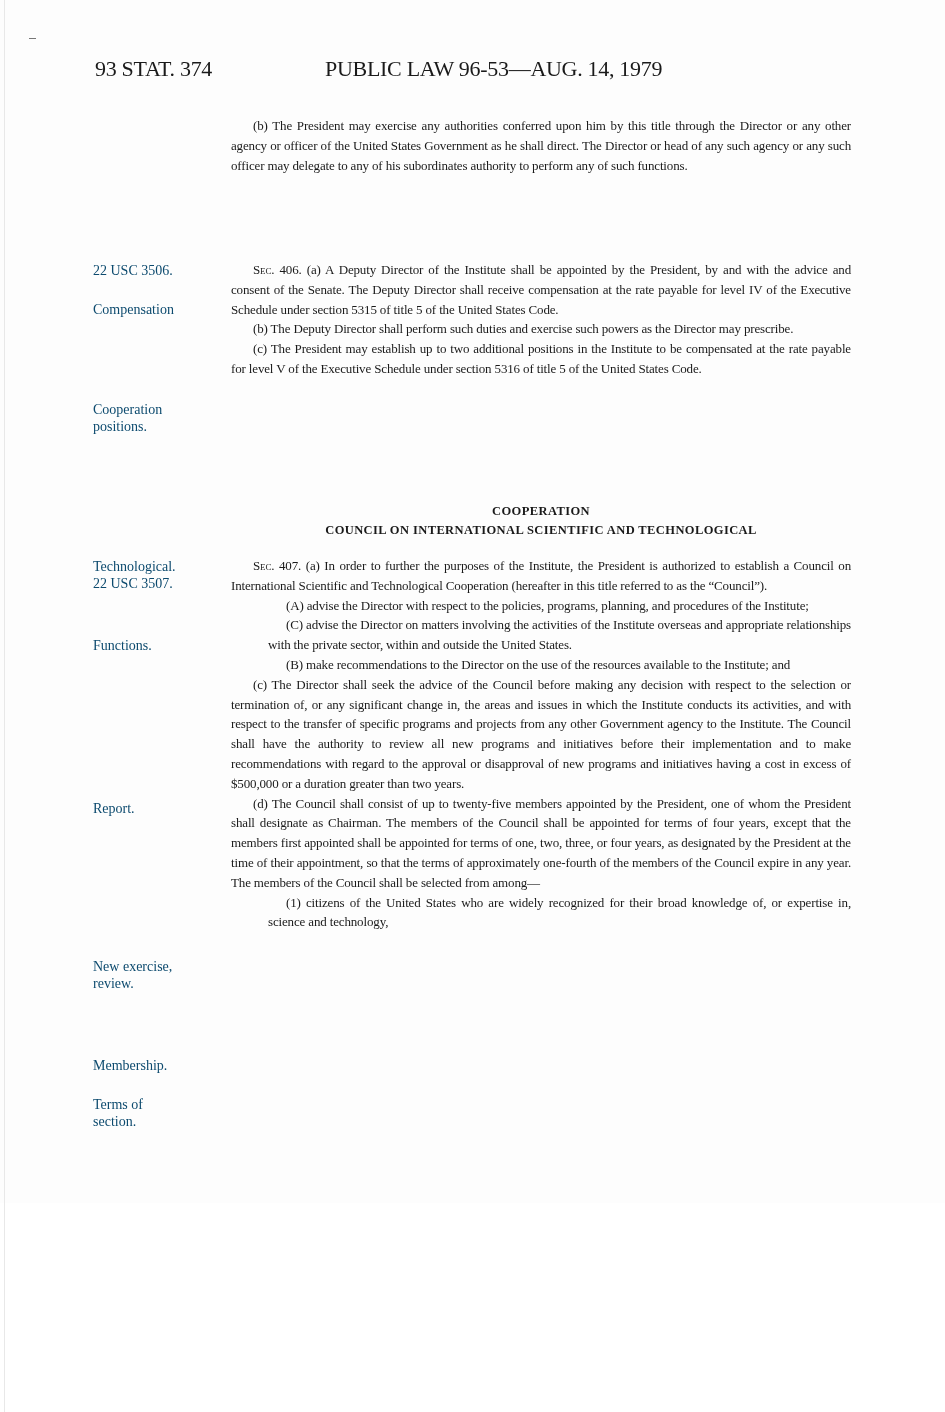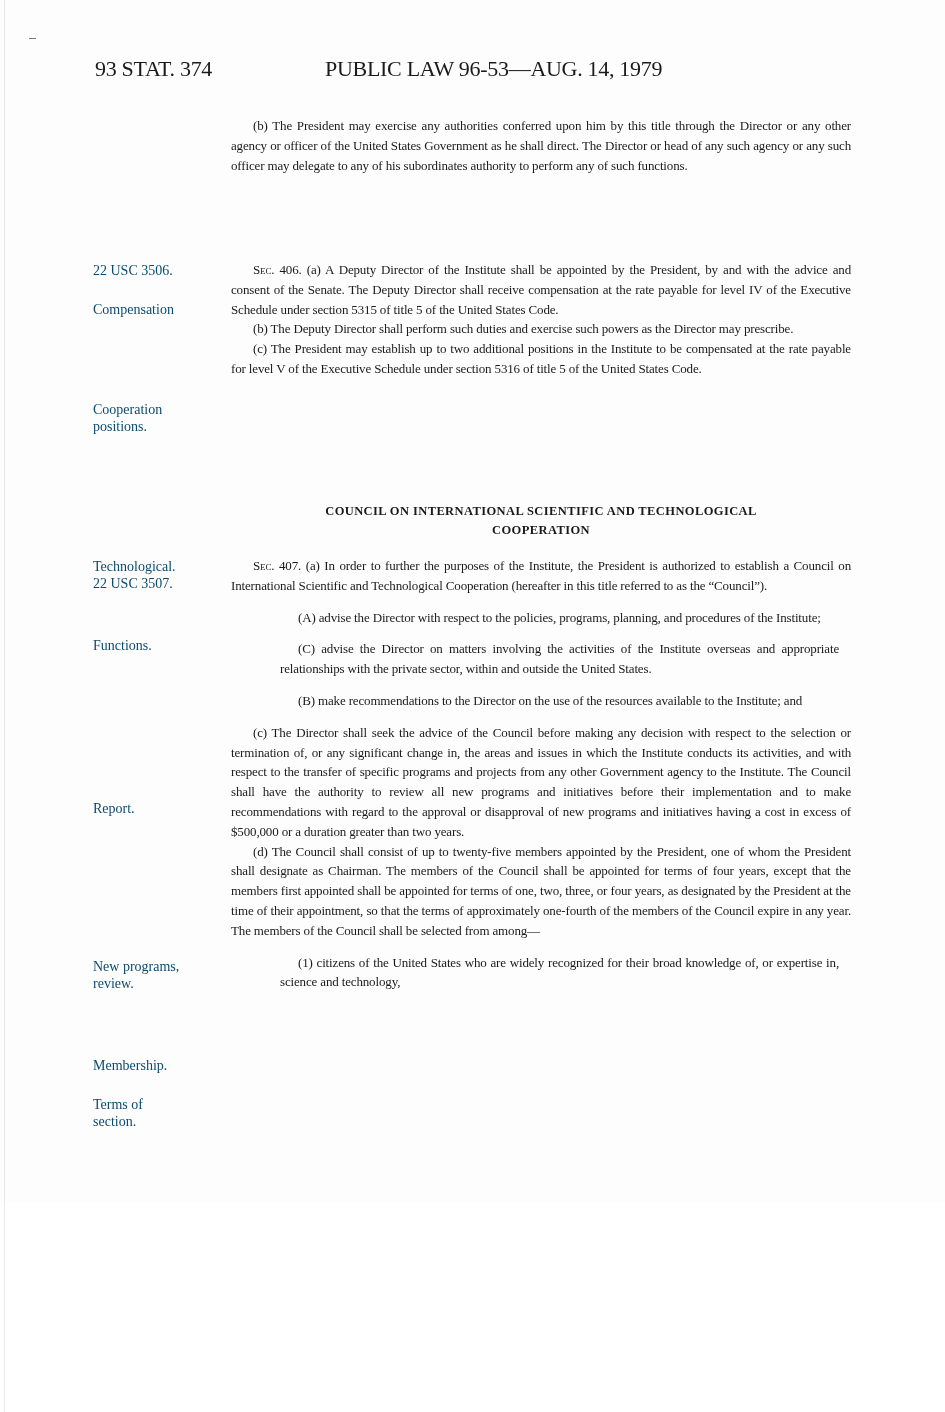--- a/index.html
+++ b/index.html
@@ -8,21 +8,21 @@
   .page { position: absolute; left: 0; top: 0; width: 945px; height: 1203px; background: #fdfdfd; }
   .edge-line { position: absolute; left: 4px; top: 0; width: 1px; height: 1412px; background: #e8e8e8; }
   .dash { position: absolute; left: 29px; top: 38px; width: 7px; height: 1px; background: #777; }
   .running-head { position: absolute; top: 56px; font-size: 22px; letter-spacing: -0.3px; }
   .rh-left { left: 95px; }
   .rh-center { left: 325px; }
   .margin-note { position: absolute; left: 93px; font-size: 14px; line-height: 17px; color: #0c4a6e; }
   .body-text { position: absolute; left: 231px; width: 620px; font-size: 13px; line-height: 19.8px;
                text-align: justify; letter-spacing: -0.15px; }
   .para { text-indent: 22px; margin: 0; }
-  .subsub { margin: 12px; padding-left: 37px; text-indent: 18px; font-family: Liberation Serif, serif; }
+  .subsub { margin: 0; padding-left: 37px; text-indent: 18px; font-family: Liberation Serif, serif; }
   .heading { position: absolute; left: 231px; width: 620px; text-align: center; font-size: 12.5px;
              font-weight: bold; letter-spacing: 0.4px; line-height: 19px; font-family: "Liberation Serif", serif; }
   .sc { font-variant: small-caps; }
 </style>
 </head>
 <body>
 
 <div class="page">
   <div class="edge-line"></div>
   <div class="dash"></div>
@@ -36,43 +36,43 @@
     <div>Cooperation</div>
     <div>positions.</div>
   </div>
   <div class="margin-note" style="top:558px">
     <div>Technological.</div>
     <div>22 USC 3507.</div>
   </div>
   <div class="margin-note" style="top:637px">Functions.</div>
   <div class="margin-note" style="top:800px">Report.</div>
   <div class="margin-note" style="top:958px">
-    <div>New programs,</div>
+    <div>New exercise,</div>
     <div>review.</div>
   </div>
   <div class="margin-note" style="top:1057px">Membership.</div>
   <div class="margin-note" style="top:1096px">
     <div>Terms of</div>
     <div>section.</div>
   </div>
 
   <div class="body-text" style="top:116px">
     <p class="para">(b) The President may exercise any authorities conferred upon him by this title through the Director or any other agency or officer of the United States Government as he shall direct. The Director or head of any such agency or any such officer may delegate to any of his subordinates authority to perform any of such functions.</p>
   </div>
 
 
   <div class="body-text" style="top:260px">
     <p class="para"><span class="sc">Sec</span><span>. 406. (a) A Deputy Director of the Institute shall be appointed by the President, by and with the advice and consent of the Senate. The Deputy Director shall receive compensation at the rate payable for level IV of the Executive Schedule under section 5315 of title 5 of the United States Code.</span></p>
     <p class="para">(b) The Deputy Director shall perform such duties and exercise such powers as the Director may prescribe.</p>
     <p class="para">(c) The President may establish up to two additional positions in the Institute to be compensated at the rate payable for level V of the Executive Schedule under section 5316 of title 5 of the United States Code.</p>
   </div>
 
   <div class="heading" style="top:502px">
+    <div>COOPERATION</div>
     <div>COUNCIL ON INTERNATIONAL SCIENTIFIC AND TECHNOLOGICAL</div>
-    <div>COOPERATION</div>
   </div>
 
   <div class="body-text" style="top:556px">
     <p class="para"><span class="sc">Sec</span><span>. 407. (a) In order to further the purposes of the Institute, the President is authorized to establish a Council on International Scientific and Technological Cooperation (hereafter in this title referred to as the “Council”).</span></p>
     <p class="subsub">(A) advise the Director with respect to the policies, programs, planning, and procedures of the Institute;</p>
     <p class="subsub">(C) advise the Director on matters involving the activities of the Institute overseas and appropriate relationships with the private sector, within and outside the United States.</p>
     <p class="subsub">(B) make recommendations to the Director on the use of the resources available to the Institute; and</p>
     <p class="para">(c) The Director shall seek the advice of the Council before making any decision with respect to the selection or termination of, or any significant change in, the areas and issues in which the Institute conducts its activities, and with respect to the transfer of specific programs and projects from any other Government agency to the Institute. The Council shall have the authority to review all new programs and initiatives before their implementation and to make recommendations with regard to the approval or disapproval of new programs and initiatives having a cost in excess of $500,000 or a duration greater than two years.</p>
     <p class="para">(d) The Council shall consist of up to twenty-five members appointed by the President, one of whom the President shall designate as Chairman. The members of the Council shall be appointed for terms of four years, except that the members first appointed shall be appointed for terms of one, two, three, or four years, as designated by the President at the time of their appointment, so that the terms of approximately one-fourth of the members of the Council expire in any year. The members of the Council shall be selected from among—</p>
     <p class="subsub">(1) citizens of the United States who are widely recognized for their broad knowledge of, or expertise in, science and technology,</p>

